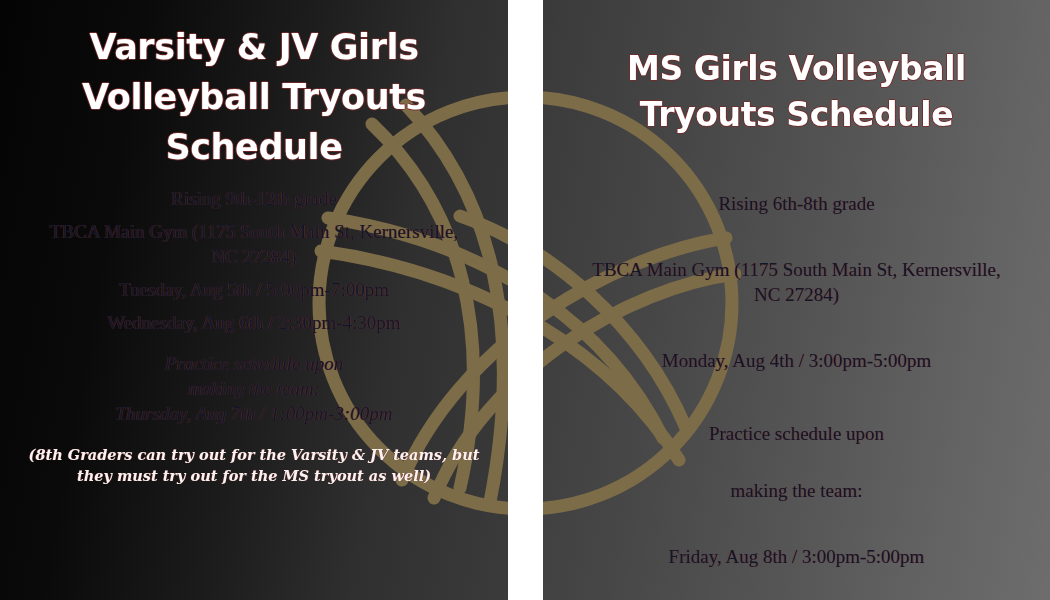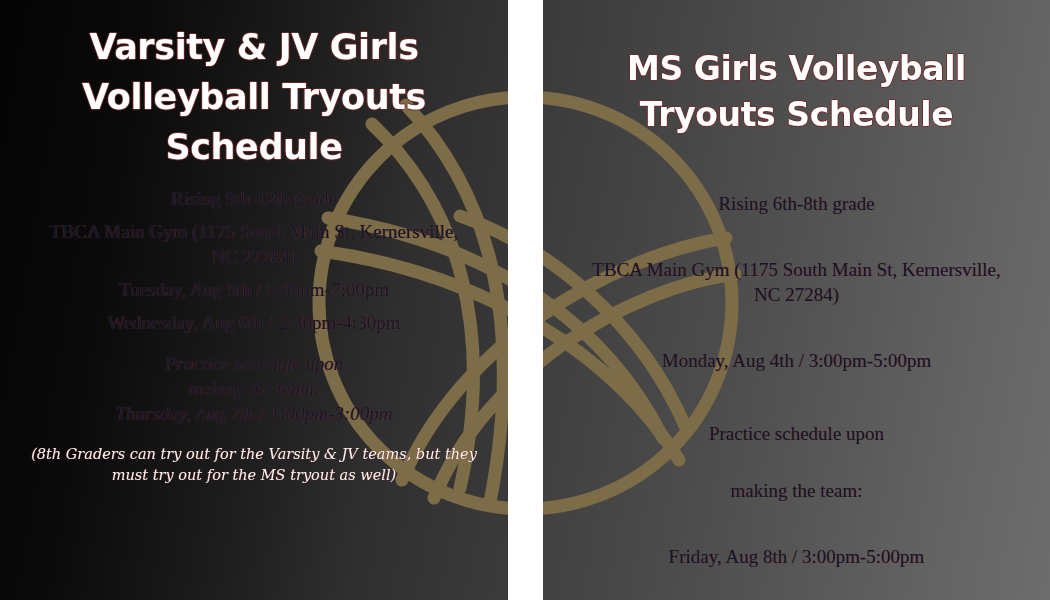--- a/index.html
+++ b/index.html
@@ -91,21 +91,21 @@
       -0.6px 0 0 rgba(120,45,45,.55);
   }
   .panel-left .line  { font-size: 19px; line-height: 25px; margin: 8px 0 0; }
   .panel-right .line { font-size: 19px; line-height: 25px; margin: 9px 0 0; }
 
   .line.wide { width: 430px; }
   .italic { font-style: italic; }
   .note {
     font-family: "DejaVu Serif", serif;
     font-style: italic;
-    font-weight: normal;
+    font-weight: bold;
     font-size: 14.5px;
     line-height: 21px;
     color: #fbf3f1;
     width: 470px;
     margin: 18px 0 0;
     text-shadow:
        0.6px 0 0 rgba(120,45,45,.55),
       -0.6px 0 0 rgba(120,45,45,.55);
   }
 </style>

